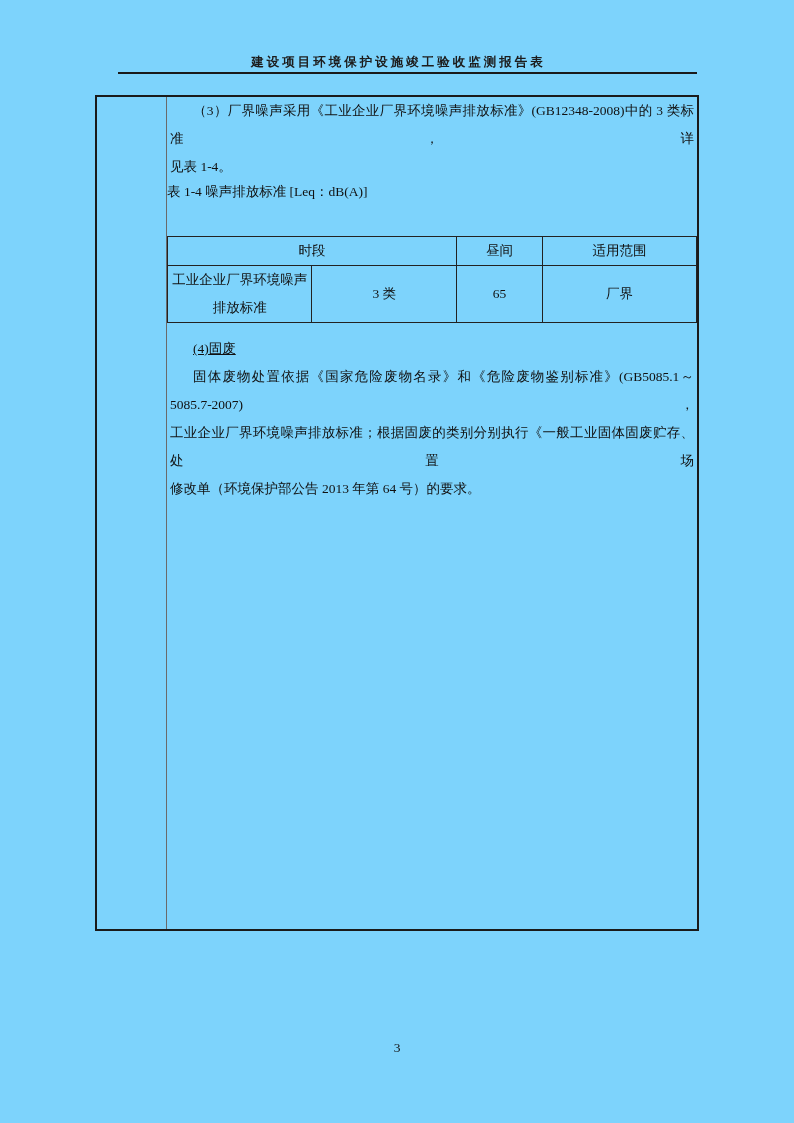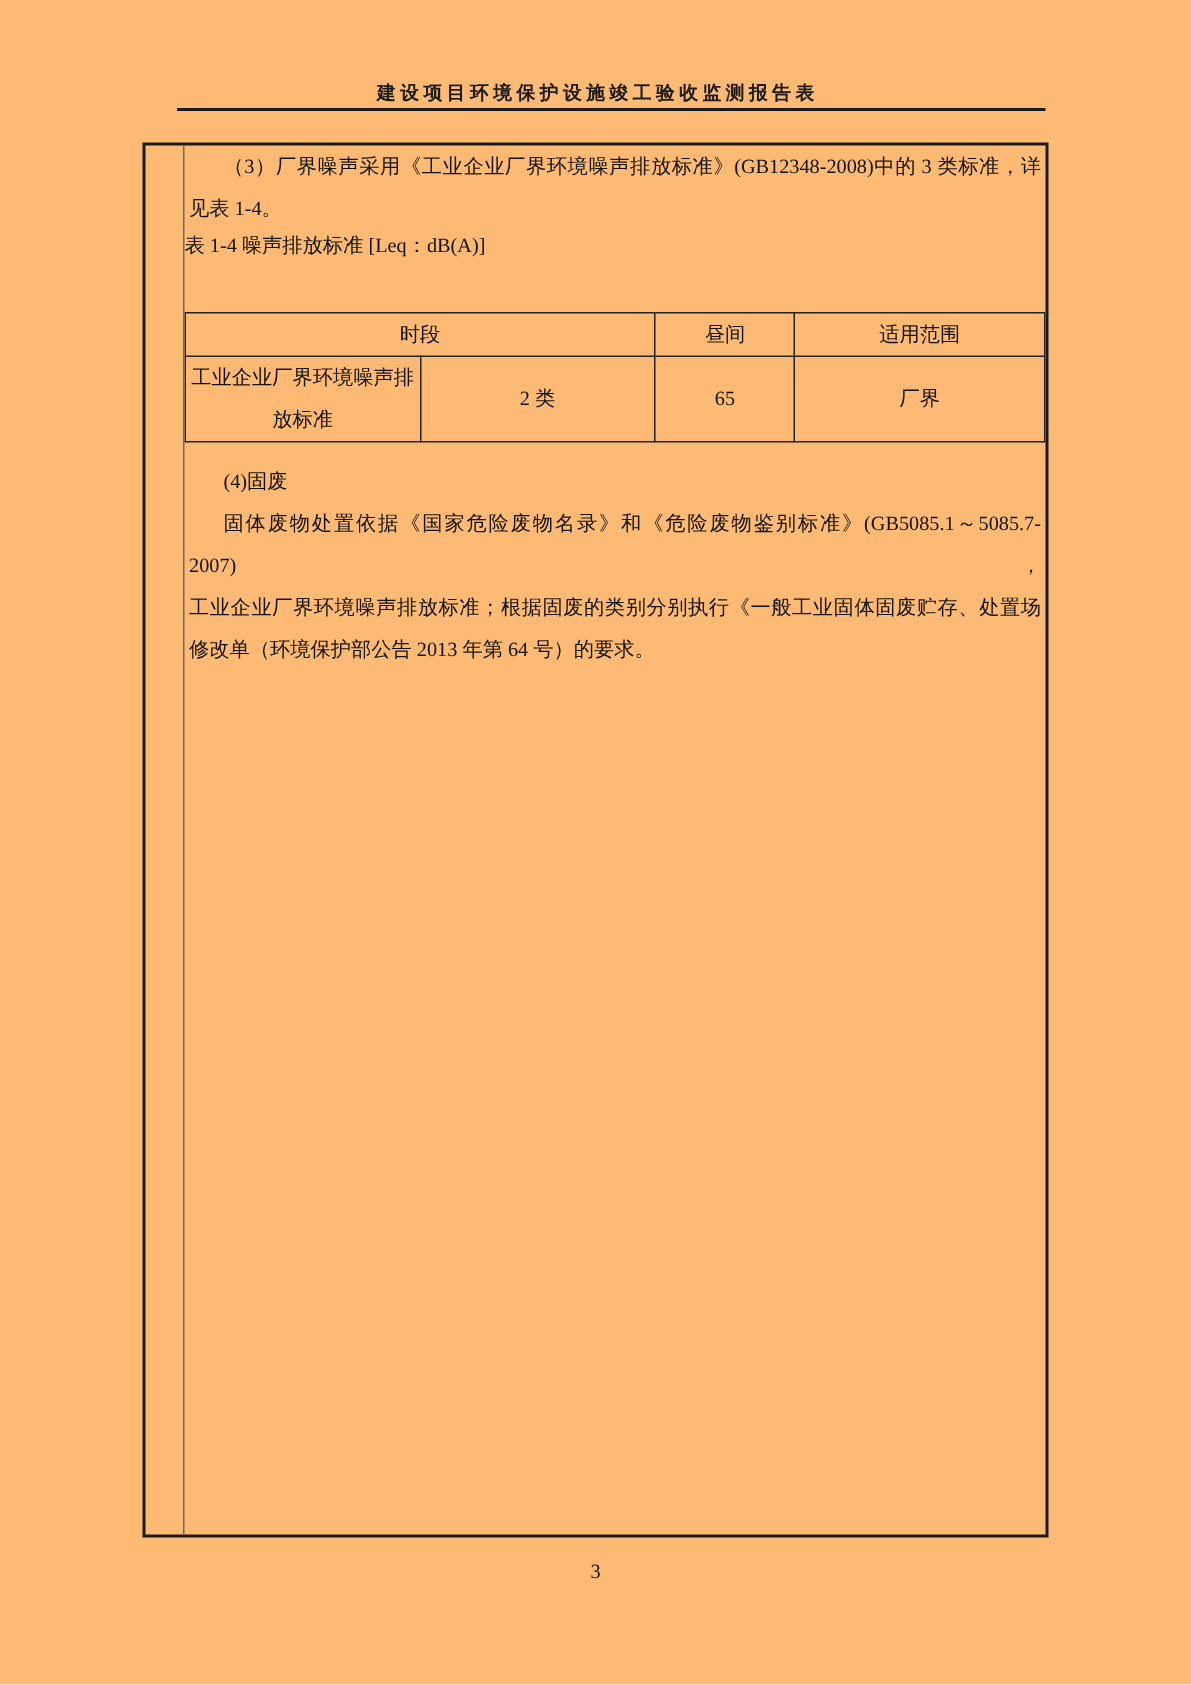--- a/index.html
+++ b/index.html
@@ -4,21 +4,21 @@
 <style>
   html, body {
     margin: 0;
     padding: 0;
     background: #ffffff;
   }
   .page {
     position: relative;
     width: 794px;
     height: 1123px;
-    background: #fdba74;
+    background: #7dd3fc;
     font-family: "Liberation Serif", "DejaVu Serif", serif;
     color: #111111;
     overflow: hidden;
   }
 
   
   .doc-header-title {
     position: absolute;
     top: 54px;
     left: 0;
@@ -39,24 +39,25 @@
     height: 2px;
     background: #1a1a1a;
   }
 
   
   .form {
     position: absolute;
     left: 95px;
     top: 95px;
     width: 604px;
-    height: 930px;
+    height: 836px;
     border: 2px solid #1a1a1a;
     box-sizing: border-box;
     display: flex;
+    padding-left: 44px;
   }
   .form-left-col {
     width: 26px;
     border-right: 1px solid #6a6a6a;
     box-sizing: border-box;
   }
   .form-content-cell {
     flex: 1;
     box-sizing: border-box;
     font-size: 13.5px;
@@ -92,21 +93,21 @@
     padding: 0;
     overflow: hidden;
   }
   table.noise-table tr.hdr-row  { height: 20px; }
   table.noise-table tr.data-row { height: 25px; }
   .col-name     { width: 41.6%; }
   .col-category { width: 13.4%; }
   .col-daytime  { width: 16.1%; }
   .col-scope    { width: 28.9%; }
 
-  .solid-waste-heading { margin-top: 12px; }
+  .solid-waste-heading { margin-top: 12px; text-decoration: underline; }
 
   
   .page-number {
     position: absolute;
     top: 1038px;
     left: 0;
     width: 100%;
     text-align: center;
     font-size: 13.5px;
     line-height: 20px;
@@ -135,21 +136,21 @@
 
       <table class="noise-table">
         <tbody>
             <tr class="hdr-row">
           <th colspan="2" class="col-merged">时段</th>
           <th class="col-daytime">昼间</th>
           <th class="col-scope">适用范围</th>
         </tr>
         <tr class="data-row">
           <td class="col-name">工业企业厂界环境噪声排放标准</td>
-          <td class="col-category">2 类</td>
+          <td class="col-category">3 类</td>
           <td class="col-daytime">65</td>
           <td class="col-scope">厂界</td>
         </tr>
       </tbody>
         </table>
 
       <div class="text-block">
         <div class="line indent solid-waste-heading">(4)固废</div>
         <div class="line fill indent">固体废物处置依据《国家危险废物名录》和《危险废物鉴别标准》(GB5085.1～5085.7-2007)，</div>
         <div class="line fill">工业企业厂界环境噪声排放标准；根据固废的类别分别执行《一般工业固体固废贮存、处置场</div>

